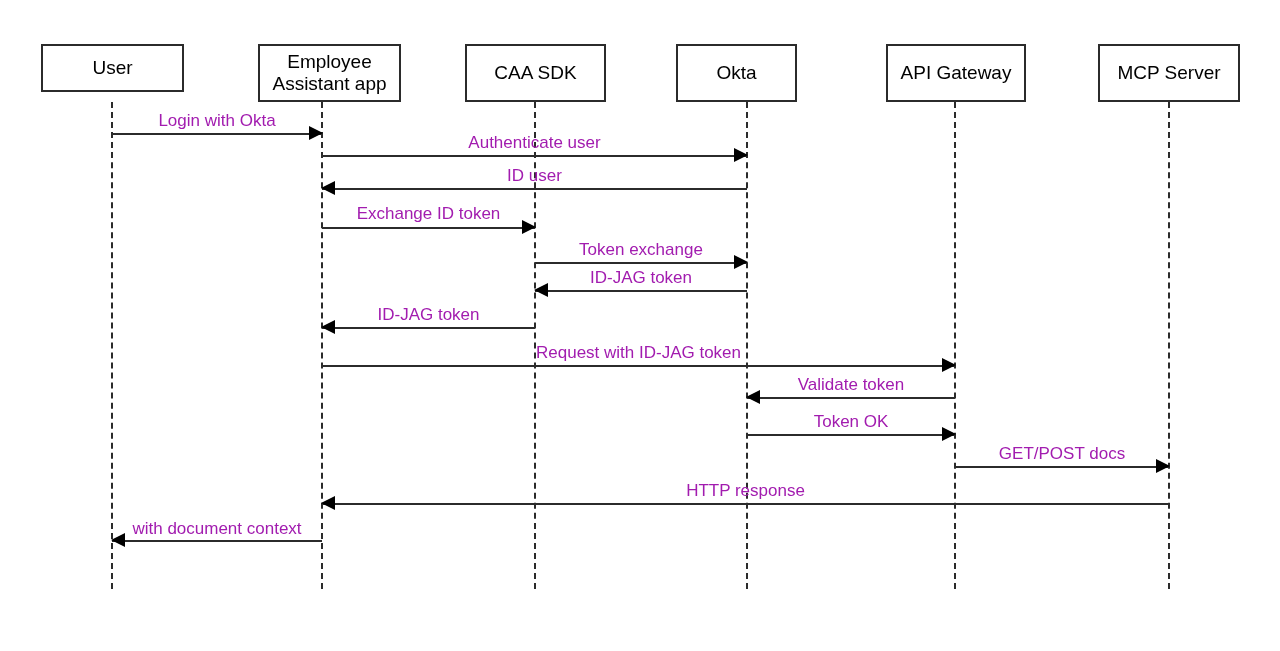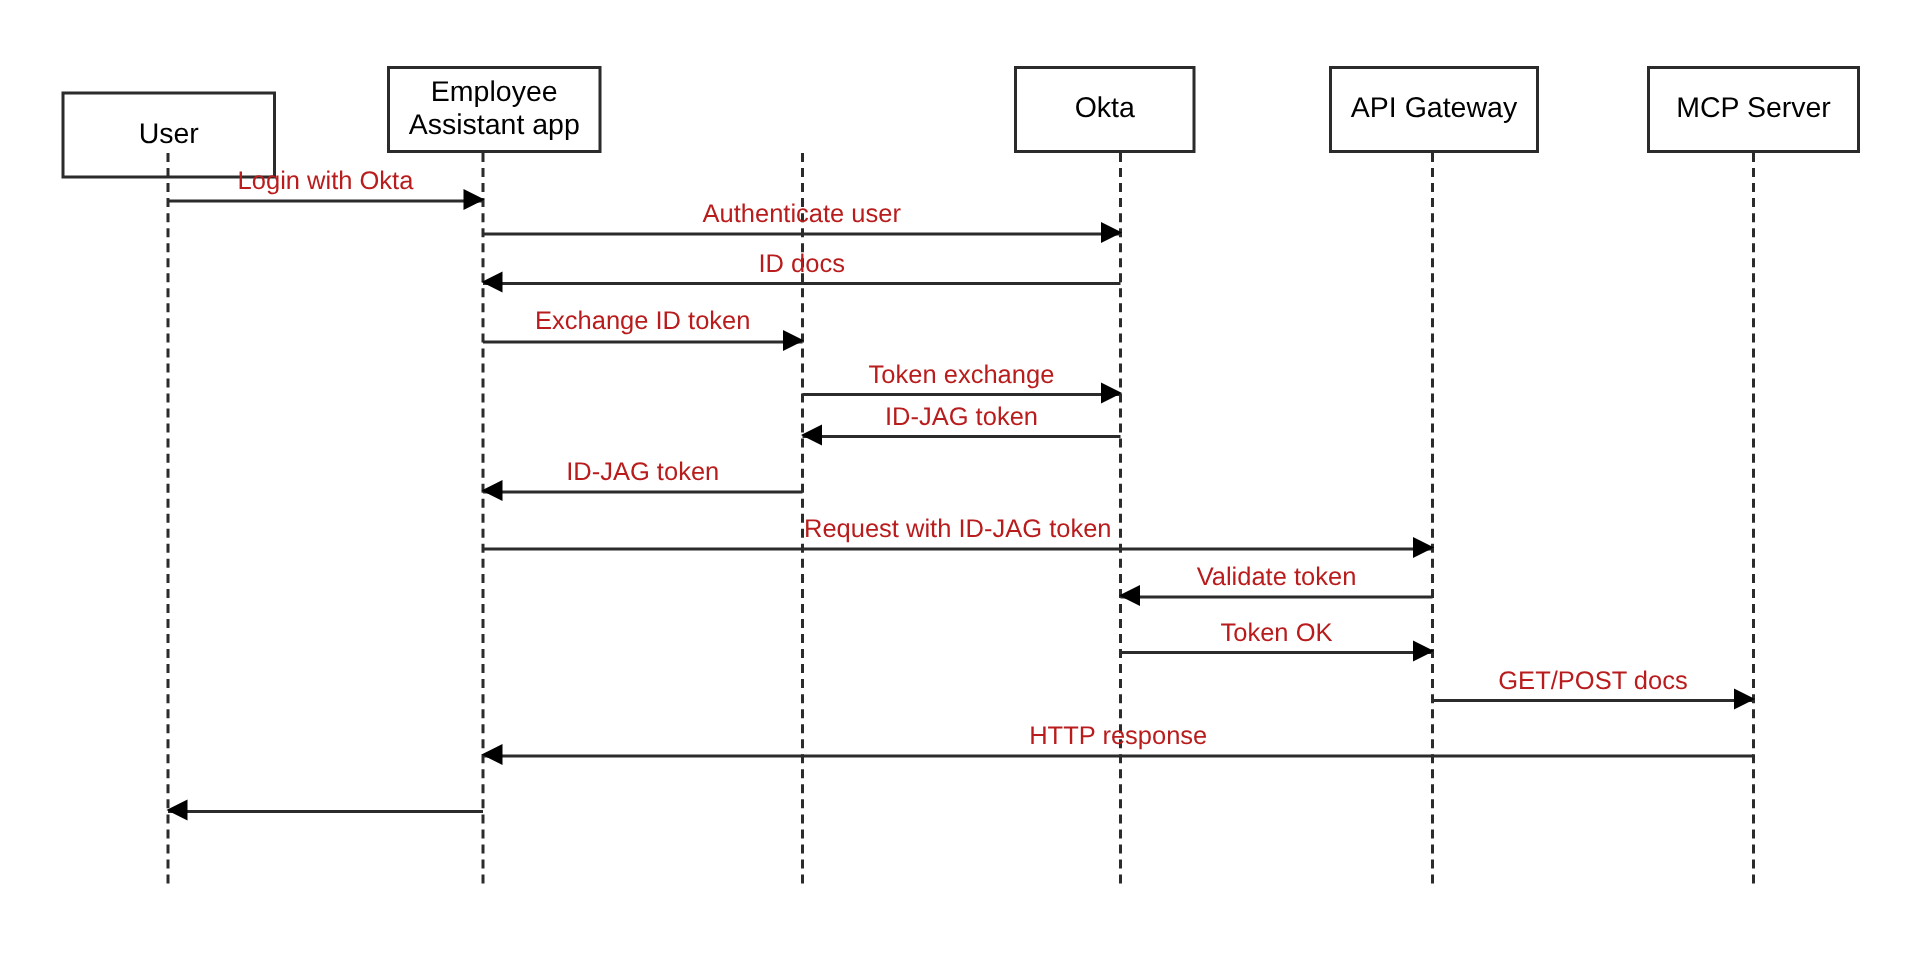--- a/index.html
+++ b/index.html
@@ -66,21 +66,21 @@
   .arrowhead.left {
     left: -1px;
     border-right: 14px solid #000000;
   }
   .msg-label {
     position: absolute;
     left: 0;
     width: 100%;
     text-align: center;
     font-size: 17px;
-    color: #b91c1c;
+    color: #a21caf;
     line-height: 1.12;
     white-space: pre-line;
     pointer-events: none;
   }
   .msg-label.above {
     bottom: 3px;
   }
   .msg-label.two-line {
     bottom: -16px;
   }
@@ -93,46 +93,47 @@
   .msg-label span.l2 {
     display: block;
     position: relative;
     top: -18px;
   }
 </style>
 </head>
 <body>
 
 <div id="diagram-root">
-    <div class="participant-box" style="left: 41px; top: 44px; width: 143px; height: 58px; margin-top: 17px;">User</div>
+    <div class="participant-box" style="left: 41px; top: 44px; width: 143px; height: 48px;">User</div>
     <div class="lifeline" style="left: 111px; top: 102px; height: 487px;"></div>
     <div class="participant-box" style="left: 258px; top: 44px; width: 143px; height: 58px;">Employee
 Assistant app</div>
     <div class="lifeline" style="left: 321px; top: 102px; height: 487px;"></div>
+    <div class="participant-box" style="left: 465px; top: 44px; width: 141px; height: 58px;">CAA SDK</div>
     <div class="lifeline" style="left: 534px; top: 102px; height: 487px;"></div>
     <div class="participant-box" style="left: 676px; top: 44px; width: 121px; height: 58px;">Okta</div>
     <div class="lifeline" style="left: 746px; top: 102px; height: 487px;"></div>
     <div class="participant-box" style="left: 886px; top: 44px; width: 140px; height: 58px;">API Gateway</div>
     <div class="lifeline" style="left: 954px; top: 102px; height: 487px;"></div>
     <div class="participant-box" style="left: 1098px; top: 44px; width: 142px; height: 58px;">MCP Server</div>
     <div class="lifeline" style="left: 1168px; top: 102px; height: 487px;"></div>
     <div class="message" style="left: 112px; top: 133px; width: 210px;">
       <div class="msg-line"></div>
       <div class="arrowhead right"></div>
       <div class="msg-label above">Login with Okta</div>
     </div>
     <div class="message" style="left: 322px; top: 155px; width: 425px;">
       <div class="msg-line"></div>
       <div class="arrowhead right"></div>
       <div class="msg-label above">Authenticate user</div>
     </div>
     <div class="message" style="left: 322px; top: 188px; width: 425px;">
       <div class="msg-line"></div>
       <div class="arrowhead left"></div>
-      <div class="msg-label above">ID docs</div>
+      <div class="msg-label above">ID user</div>
     </div>
     <div class="message" style="left: 322px; top: 227px; width: 213px;">
       <div class="msg-line"></div>
       <div class="arrowhead right"></div>
       <div class="msg-label two-line"><span class="l1">Exchange ID token</span></div>
     </div>
     <div class="message" style="left: 535px; top: 262px; width: 212px;">
       <div class="msg-line"></div>
       <div class="arrowhead right"></div>
       <div class="msg-label above">Token exchange</div>
@@ -168,15 +169,15 @@
       <div class="msg-label above">GET/POST docs</div>
     </div>
     <div class="message" style="left: 322px; top: 503px; width: 847px;">
       <div class="msg-line"></div>
       <div class="arrowhead left"></div>
       <div class="msg-label above">HTTP response</div>
     </div>
     <div class="message" style="left: 112px; top: 540px; width: 210px;">
       <div class="msg-line"></div>
       <div class="arrowhead left"></div>
-      <div class="msg-label two-line"></div>
+      <div class="msg-label two-line"><span class="l2">with document context</span></div>
     </div>
   </div>
 
 </body></html>

